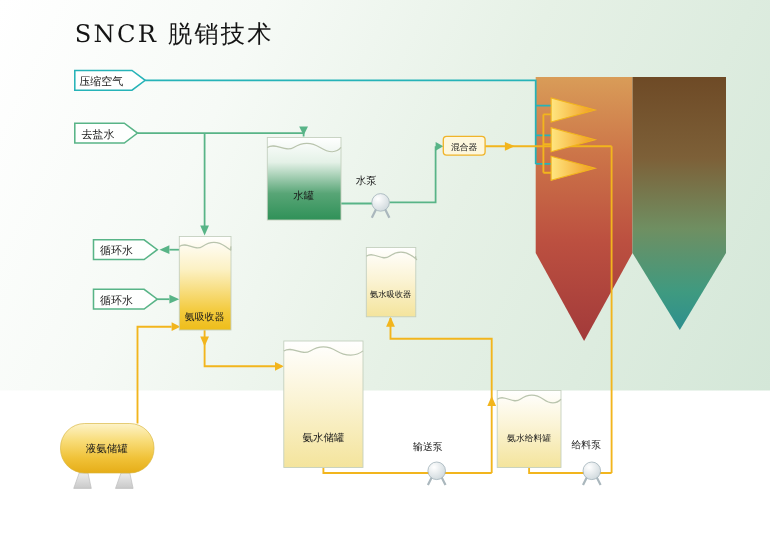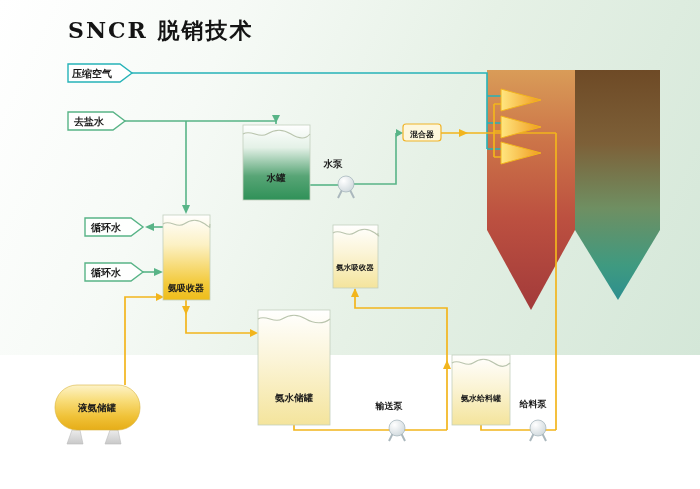--- a/index.html
+++ b/index.html
@@ -1,20 +1,19 @@
 <!DOCTYPE html>
 <html><head>
 <meta charset="utf-8">
 <style>
   html,body{margin:0;padding:0;}
   body{width:700px;height:489px;overflow:hidden;font-family:"DejaVu Sans",sans-serif;}
   .stage{
     position:relative;width:700px;height:355px;
     background:linear-gradient(115deg,#ffffff 0%,#f6faf6 28%,#e6f1e6 58%,#d4e7d8 100%);
-    font-weight:bold;
   }
   svg{position:absolute;left:0;top:0;}
   .title-text{font-family:"DejaVu Serif",serif;font-size:22px;letter-spacing:2px;fill:#141414;}
   .tag-text{font-size:10px;fill:#1a1a1a;}
   .lbl{font-size:9.5px;fill:#1a1a1a;}
   .lbl-m{font-size:9px;fill:#1a1a1a;}
   .lbl-s{font-size:8px;fill:#1a1a1a;}
   .lbl-xs{font-size:7.5px;fill:#1a1a1a;}
   .pipe-air{stroke:#26b3b8;stroke-width:1.6;fill:none;}
   .pipe-water{stroke:#58b487;stroke-width:1.6;fill:none;}

